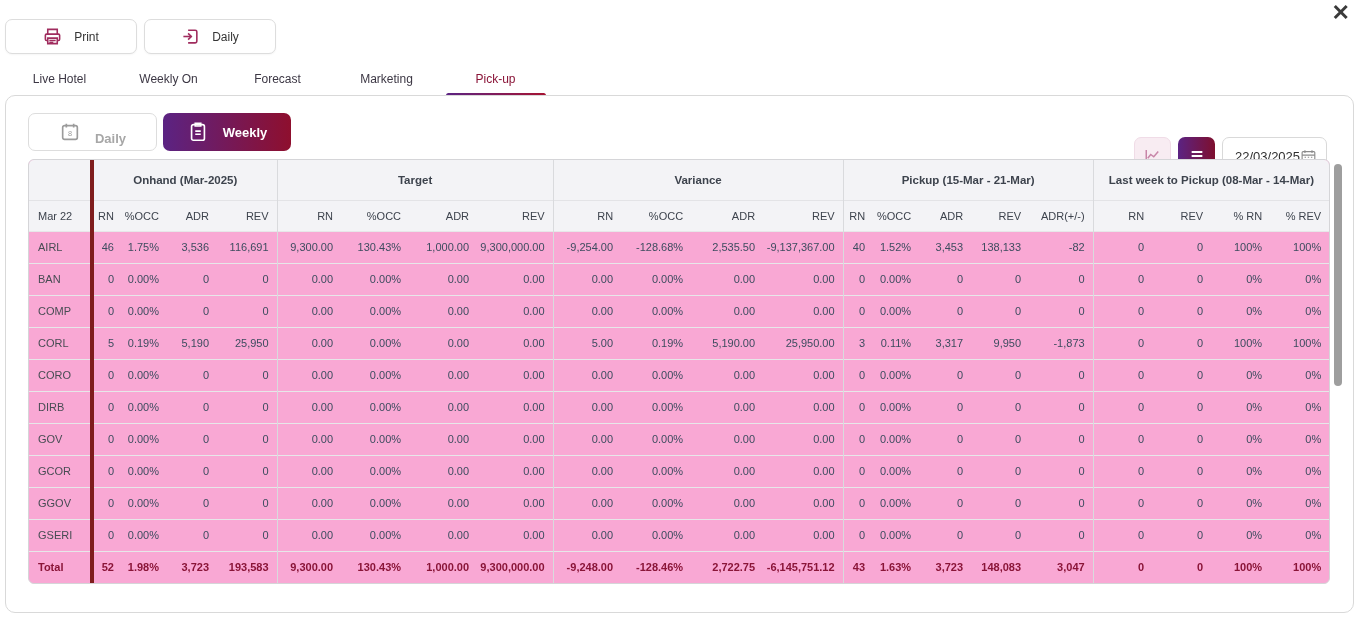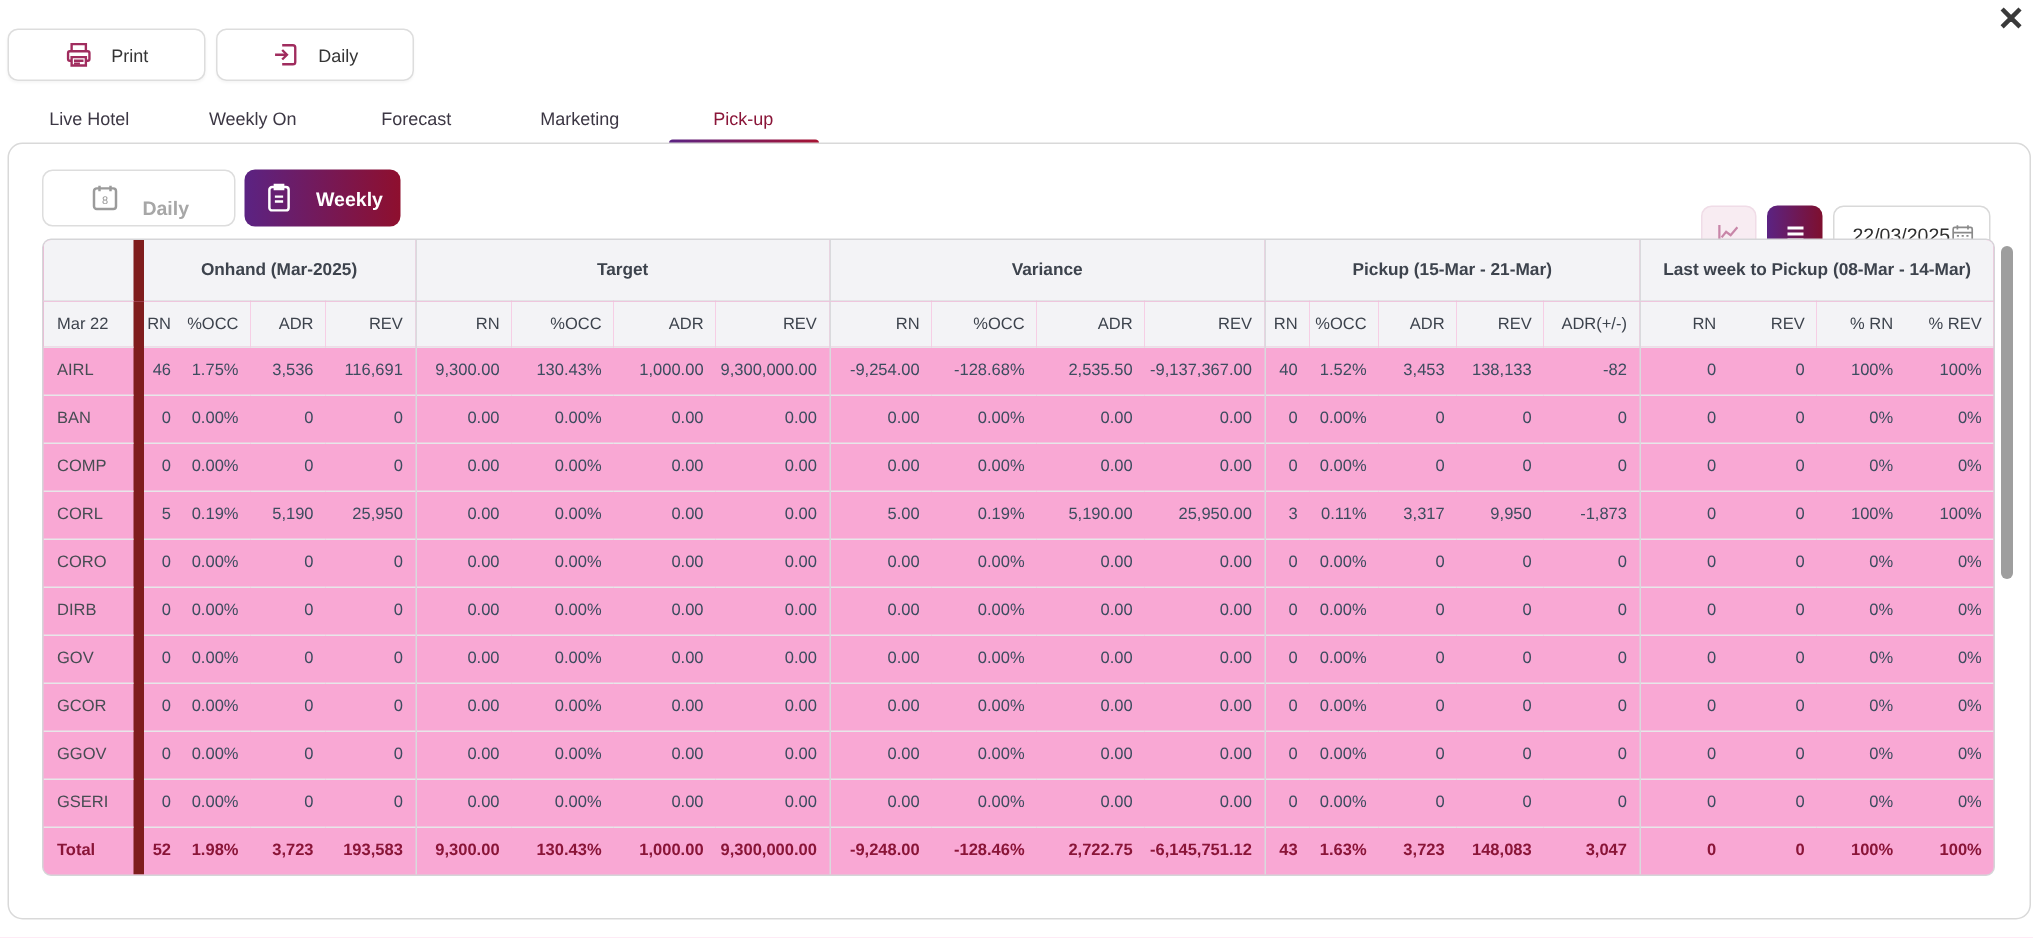--- a/index.html
+++ b/index.html
@@ -26,21 +26,21 @@
 
   
   .panel { position:absolute; top:95px; left:5px; width:1349px; height:518px; background:#fff;
     border:1px solid #d9d9d9; border-radius:10px; }
 
   
   .toggle-row { position:absolute; top:17px; left:22px; display:flex; gap:6px; }
   .toggle-btn { display:flex; align-items:center; justify-content:center; gap:14px; height:38px; border-radius:7px; cursor:pointer; }
   .toggle-btn.daily { width:129px; background:#fff; border:1px solid #ddd; color:#9b9b9b; }
   .toggle-btn.daily .lbl { font-size:13px; font-weight:bold; color:#a7a7a7;margin-top:13px; }
-  .toggle-btn.weekly { width:104px; border:none; background:linear-gradient(90deg,#5b2383,#8e0f2e); color:#fff; }
+  .toggle-btn.weekly { width:128px; border:none; background:linear-gradient(90deg,#5b2383,#8e0f2e); color:#fff; }
   .toggle-btn.weekly .lbl { font-size:13px; font-weight:bold; color:#fff; }
 
   
   .right-controls { position:absolute; top:17px; right:26px; display:flex; gap:7px; align-items:center;margin-top:24px; }
   .icon-btn { width:37px; height:38px; border-radius:7px; display:flex; align-items:center; justify-content:center; cursor:pointer; }
   .icon-btn.chart { background:#f8ecf2; border:1px solid #f0dce7; color:#c886a8; }
   .icon-btn.list { background:linear-gradient(90deg,#5b2383,#7e0f2e); color:#fff; }
   .date-field { width:105px; height:38px; border:1px solid #d9d9d9; border-radius:7px; background:#fff;
     display:flex; align-items:center; justify-content:space-between; padding:0 9px 0 12px; cursor:pointer; }
   .date-field .val { font-size:13px; color:#2f2f2f; }
@@ -52,21 +52,21 @@
   table { border-collapse:collapse; table-layout:fixed; width:1300px; font-size:11px; }
   th, td { overflow:hidden; white-space:nowrap; }
   thead th { background:#f3f3f6; color:#3d434d; }
   tr.group-row th { height:40px; font-size:11.5px; font-weight:bold; text-align:center; }
   tr.sub-row th { height:31px; font-weight:normal; border-top:1px solid #e3e3e6; }
   th.num, td.num { text-align:right; padding-right:8px; }
   th.rowhead, td.rowhead { text-align:left; padding-left:9px; }
   tbody td { height:32px; color:#3d4c5f; border-top:1px solid #e7e7e9; }
   tbody td.rowhead { color:#474c53; }
   .group-start { border-left:1px solid #d9dadd; }
-  td.rowhead, th.rowhead, th.corner { border-right:7px solid #7f1d1d; }
+  td.rowhead, th.rowhead, th.corner { border-right:4px solid #7f1d1d; }
   tr.total-row td { color:#8a1538; font-weight:bold; }
 
   
   .vscroll-thumb { position:absolute; top:68px; right:11px; width:8px; height:222px; border-radius:4px; background:#9e9e9e; cursor:pointer; }
 </style>
 </head>
 <body>
 
 <div class="page">
 

